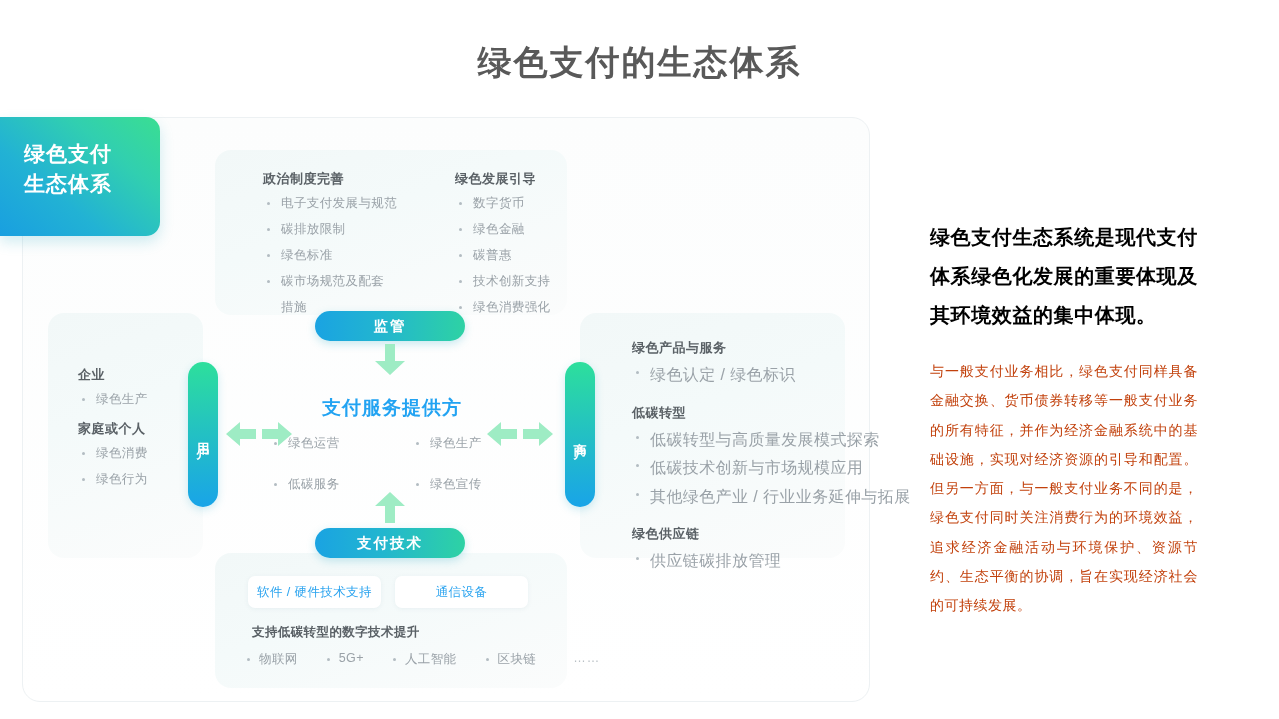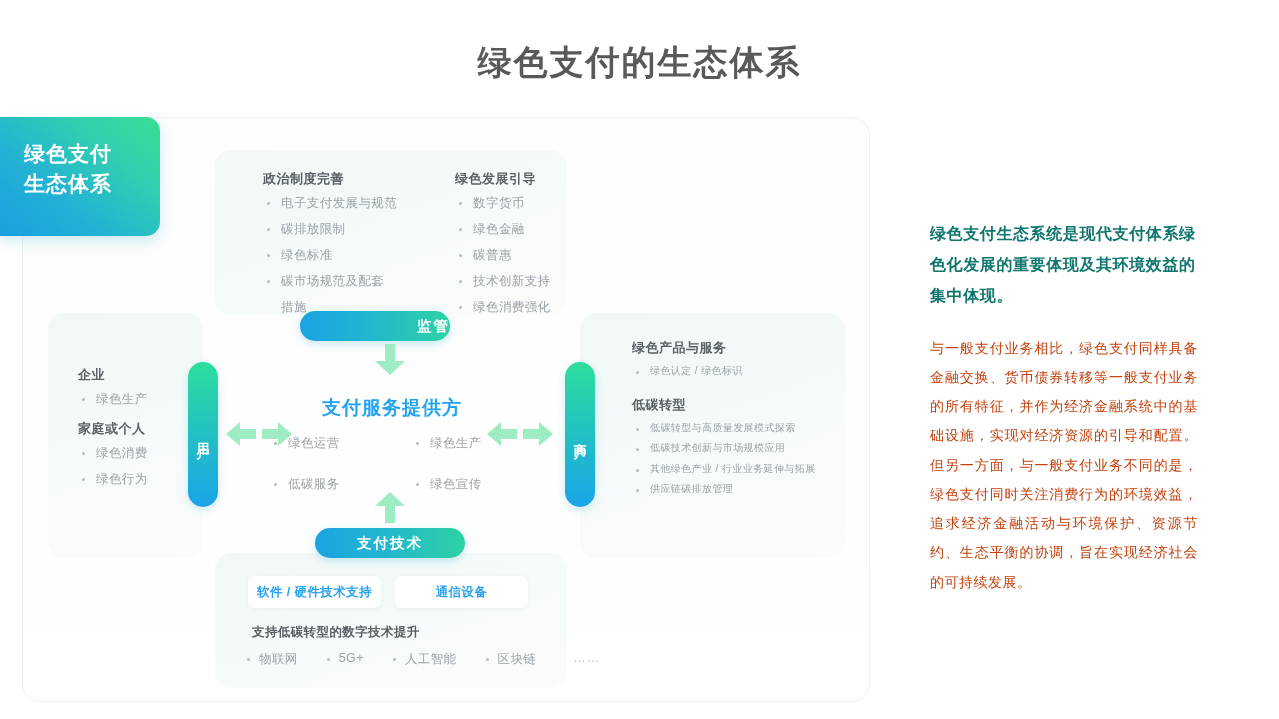--- a/index.html
+++ b/index.html
@@ -78,30 +78,30 @@
   #panel-left { left: 48px; top: 313px; width: 155px; height: 245px; }
   .left-inner { padding: 53px 0 0 30px; }
   .left-inner .sec-head { margin-bottom: 2px; }
   .left-inner .sec-head.second { margin-top: 12px; }
 
   
   #panel-right { left: 580px; top: 313px; width: 265px; height: 245px; }
   .right-inner { padding: 26px 0 0 52px; }
   .right-inner .sec-head { margin-bottom: 1px; }
   .right-inner .sec-head.sp { margin-top: 18px; }
-  .right-inner ul.items li { font-size: 10px; margin-bottom: 7px; }
+  .right-inner ul.items li { font-size: 16px; margin-bottom: 7px; }
 
   
   #panel-bottom { left: 215px; top: 553px; width: 352px; height: 135px; }
   .chips { display: flex; gap: 14px; padding: 23px 0 0 33px; }
   .chip {
     width: 133px; height: 32px;
     background: #ffffff; border-radius: 7px;
     display: flex; align-items: center; justify-content: center;
-    font-size: 12.5px; font-weight: bold; color: #2aa3ef;
+    font-size: 12.5px; font-weight: normal; color: #2aa3ef;
     letter-spacing: .4px;
     box-shadow: 0 1px 4px rgba(120,150,170,0.10);
   }
   .tech-head {
     padding: 16px 0 0 37px;
     font-size: 12.5px; font-weight: bold; color: #5a6166; letter-spacing: .4px;
   }
   .tech-list {
     display: flex; align-items: flex-start;
     padding: 10px 0 0 28px; gap: 12px;
@@ -146,21 +146,21 @@
   .pill {
     position: absolute;
     width: 150px; height: 30px;
     border-radius: 15px;
     background: linear-gradient(90deg,#1aa3e2 0%, #22b6cf 45%, #2ed2a4 100%);
     color: #ffffff; font-size: 14.5px; font-weight: bold;
     display: flex; align-items: center; justify-content: center;
     letter-spacing: 2px;
     box-shadow: 0 3px 8px rgba(40,170,200,0.25);
   }
-  #pill-top { left: 300px; top: 311px; justify-content: flex-end; }
+  #pill-top { left: 315px; top: 311px; }
   #pill-bottom { left: 315px; top: 528px; }
 
   
   .vtab {
     position: absolute;
     width: 30px; height: 145px;
     border-radius: 15px;
     background: linear-gradient(180deg,#2ddf9c 0%, #24c3c0 45%, #19a4e8 100%);
     color: #ffffff; font-size: 13px; font-weight: bold;
     display: flex; align-items: center; justify-content: center;
@@ -173,21 +173,21 @@
   #vtab-left  { left: 188px; top: 362px; }
   #vtab-right { left: 565px; top: 362px; }
 
   
   .arrow { position: absolute; }
   .arrow svg { display: block; }
 
   
   .side-col { position: absolute; left: 930px; top: 218px; width: 268px; }
   .side-head {
-    font-size: 16px; font-weight: bold; color: #0f766e;
+    font-size: 20px; font-weight: bold; color: #000000;
     line-height: 1.95; letter-spacing: .6px;
   }
   .side-body {
     margin-top: 22px;
     font-size: 14px; color: #c2410c;
     line-height: 2.09; letter-spacing: .5px;
     text-align: justify;
   }
 </style>
 </head>
@@ -248,20 +248,21 @@
       <div class="sec-head">绿色产品与服务</div>
       <ul class="items">
         <li>绿色认定 / 绿色标识</li>
       </ul>
       <div class="sec-head sp">低碳转型</div>
       <ul class="items">
         <li>低碳转型与高质量发展模式探索</li>
         <li>低碳技术创新与市场规模应用</li>
         <li>其他绿色产业 / 行业业务延伸与拓展</li>
       </ul>
+      <div class="sec-head sp">绿色供应链</div>
       <ul class="items">
         <li>供应链碳排放管理</li>
       </ul>
     </div>
   </div>
 
   <div class="soft-panel" id="panel-bottom">
     <div class="chips">
       <div class="chip">软件 / 硬件技术支持</div>
       <div class="chip">通信设备</div>

